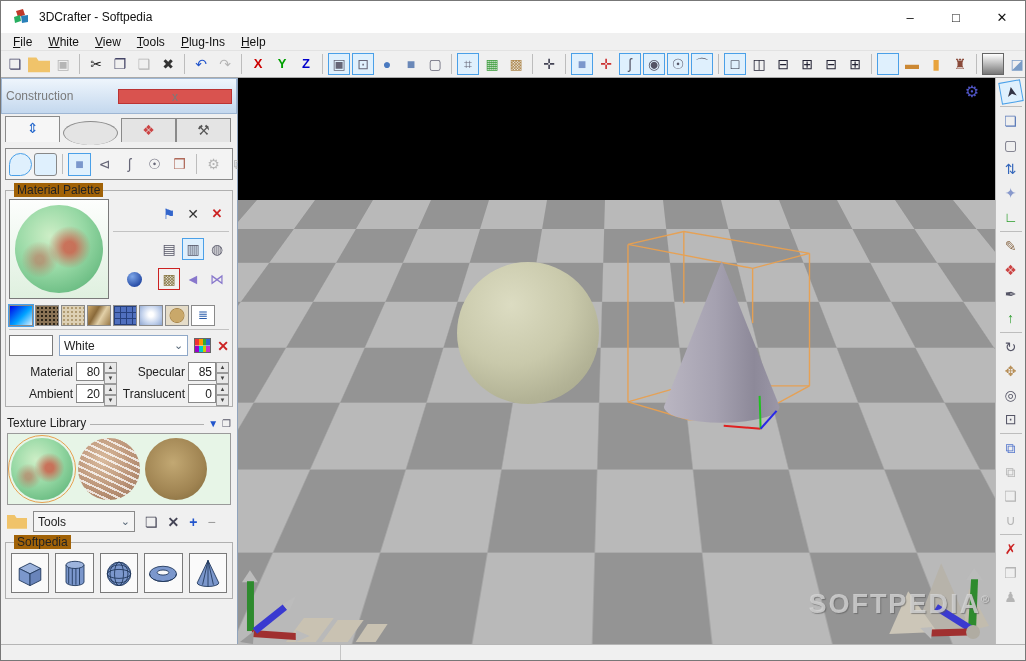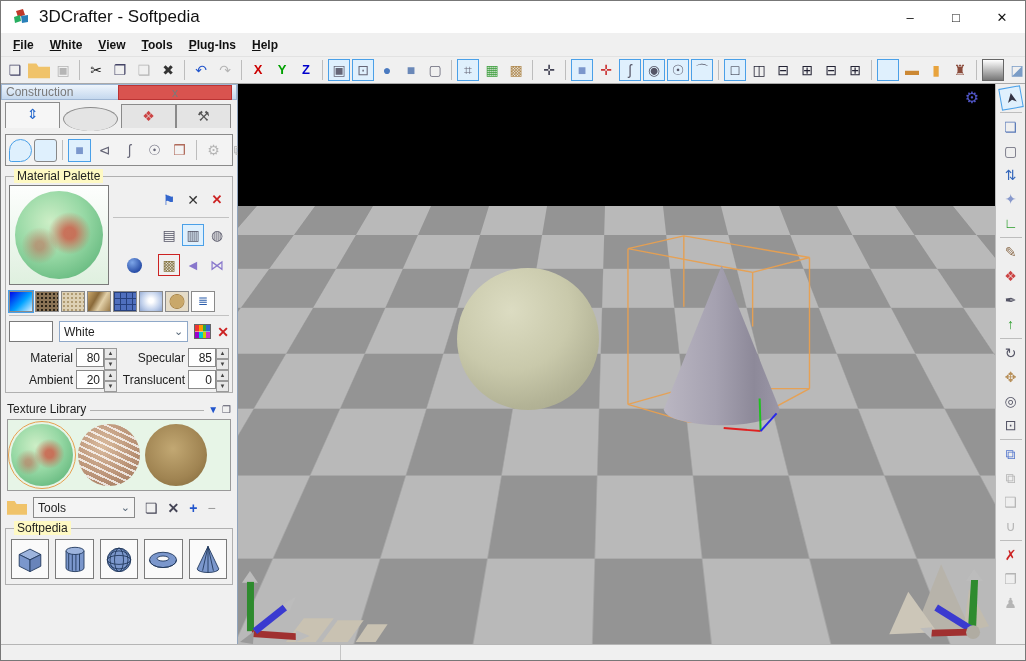--- a/index.html
+++ b/index.html
@@ -3,25 +3,25 @@
 <meta charset="utf-8">
 <style>
   * { margin:0; padding:0; box-sizing:border-box; }
   html,body { width:1026px; height:661px; overflow:hidden; background:#888; }
   body { font-family:"Liberation Sans", sans-serif; font-size:12px; color:#222; }
   #app { position:relative; width:1026px; height:661px; background:#f0f0f0; border:1px solid #777; display:flex; flex-direction:column; }
 
   
   .titlebar { height:32px; background:#fff; display:flex; align-items:center; flex:none; }
   .app-logo { width:20px; height:20px; margin:0 8px 0 10px; flex:none; }
-  .title-text { font-size:17px; color:#111; flex:1; }
+  .title-text { font-size:12px; color:#111; flex:1; }
   .win-btn { width:46px; height:32px; display:flex; align-items:center; justify-content:center; font-size:13px; color:#111; cursor:default; }
 
   
-  .menubar { height:24px; background:#f0f0f0; display:flex; align-items:center; padding-left:4px; flex:none; border-bottom:1px solid #e2e2e2;font-weight:bold; }
+  .menubar { height:18px; background:#f0f0f0; display:flex; align-items:center; padding-left:4px; flex:none; border-bottom:1px solid #e2e2e2; }
   .menu-item { display:inline-block; padding:1px 8px; font-size:12px; color:#111; }
   .menu-item::first-letter { text-decoration:underline; }
 
   
   .toolbar { height:27px; background:#f0f0f0; border-bottom:1px solid #a9a9a9; display:flex; align-items:center; padding:0 2px; flex:none; overflow:hidden; }
   .ticon { width:22px; height:22px; line-height:20px; text-align:center; font-size:14px; color:#445; border:1px solid transparent; flex:none; display:inline-block; margin:0 1px; background:transparent; }
   .ticon.active { border-color:#4aa0e8; background:#dff0fd; }
   .ticon.disabled { color:#b5b5b5 !important; }
   .ticon.bold { font-weight:bold; font-size:13px; }
   .sep { width:1px; height:20px; background:#bdbdbd; margin:0 4px; flex:none; display:inline-block; }
@@ -32,31 +32,31 @@
   .cicon-checker { background-image:conic-gradient(#c0c0c0 25%,#fff 0 50%,#c0c0c0 0 75%,#fff 0); background-size:8px 8px; }
   .cicon-rainbow { background:conic-gradient(#f33,#fc0,#3c3,#0cc,#33f,#c3f,#f33); border-radius:3px; border:1px solid #888 !important; }
   .cicon-rainbow-ball { background:conic-gradient(#f55,#fc0,#5d5,#0cc,#55f,#d5d,#f55); border-radius:50%; width:16px; height:16px; margin:3px; }
   .cicon-palette { border-radius:50% 50% 50% 10%; background:radial-gradient(circle at 30% 30%,#d33 2px,rgba(0,0,0,0) 3px),radial-gradient(circle at 68% 32%,#36c 2px,rgba(0,0,0,0) 3px),radial-gradient(circle at 50% 68%,#3a3 2px,rgba(0,0,0,0) 3px),radial-gradient(circle,#dca566 62%,#a8763c 66%); }
 
   
   .mainrow { flex:1; display:flex; min-height:0; }
 
   
   .cpanel { width:237px; flex:none; background:#f0f0f0; border-right:1px solid #90a4bd; display:flex; flex-direction:column; }
-  .ptitle { height:16px; background:linear-gradient(180deg,#eef5fc,#c4d8ee); border:1px solid #9eb6d3; display:flex; align-items:center; padding:0 4px; flex:none; }
+  .ptitle { height:36px; background:linear-gradient(180deg,#eef5fc,#c4d8ee); border:1px solid #9eb6d3; display:flex; align-items:center; padding:0 4px; flex:none; }
   .ptitle span { flex:1; color:#7a7a7a; font-size:12px; }
   .pclose { width:17px; height:15px; background:#d9534f; color:#fff; font-size:10px; line-height:14px; text-align:center; border:1px solid #b33; }
   .ctabs { display:flex; padding:4px 4px 0 4px; flex:none; }
   .ctab { width:55px; height:24px; border:1px solid #8a8a8a; border-bottom:none; background:#e4e4e4; text-align:center; line-height:22px; font-size:14px; }
   .ctab.active { background:#f6f6f6; height:26px; margin-top:-2px; }
   .toolrow { height:32px; border:1px solid #8a8a8a; margin:0 4px; display:flex; align-items:center; padding:0 2px; background:#f3f3f3; flex:none; }
   .toolrow .ticon { width:23px; height:23px; line-height:21px; }
 
   .groupbox { border:1px solid #b0b0b0; margin:10px 4px 0 4px; position:relative; padding:8px 3px 3px 3px; }
-  .groupbox > .glabel { position:absolute; top:-8px; left:8px; background:#fef9c3; padding:0 3px; font-size:12px; color:#222; }
+  .groupbox > .glabel { position:absolute; top:-8px; left:8px; background:#a16207; padding:0 3px; font-size:12px; color:#222; }
 
   .mp-top { display:flex; }
   .mp-preview { width:100px; height:100px; border:1px solid #7a7a7a; background:linear-gradient(180deg,#fdfefd,#dff0df); display:flex; align-items:center; justify-content:center; flex:none; }
   .bigsphere { width:88px; height:88px; border-radius:50%;
     background:radial-gradient(circle at 62% 48%,rgba(205,95,75,.85) 8%,rgba(205,95,75,0) 30%),radial-gradient(circle at 28% 62%,rgba(190,100,80,.55) 5%,rgba(190,100,80,0) 22%),radial-gradient(circle at 40% 35%,#cdeec6,#96d8a4 45%,#6fbf86 75%,#57a671); }
   .mp-right { flex:1; display:flex; flex-direction:column; padding-left:4px; }
   .mp-icons { display:flex; justify-content:flex-end; align-items:center; height:30px; }
   .mp-div { border-top:1px solid #c2c2c2; margin:2px 0; }
   .ticon.redbox { border-color:#cc2222; }
   .uvball { width:15px; height:15px; border-radius:50%; background:radial-gradient(circle at 35% 30%,#7da6e8,#2a4fa8 70%); margin-right:auto; margin-left:14px; }
@@ -458,20 +458,21 @@
           <polygon points="733,512 727,556 753,550" fill="#c2bcae"></polygon>
           <polygon points="738,492 730,504 747,504" fill="#bcbcbc"></polygon>
           <polygon points="735,503 742,503 740,553 732,552" fill="#2e8b2e"></polygon>
           <line x1="700" y1="531" x2="735" y2="553" stroke="#3a3ad0" stroke-width="7"></line>
           <line x1="694" y1="557" x2="732" y2="556" stroke="#a03030" stroke-width="7"></line>
           <polygon points="684,552 696,551 695,563" fill="#bcbcbc"></polygon>
           <circle cx="737" cy="556" r="7" fill="#b0aca2"></circle>
         </g>
       </svg>
       <span class="vp-gear">⚙</span>
+      <span class="watermark"><span>SOFTPEDIA</span><sup>®</sup></span>
     </div>
 
     <div class="rtoolbar">
         <span class="ticon active" title="select-cursor" style="color: rgb(51, 51, 68); transform: rotate(-100deg);">➤</span>
         <i class="sep"></i>
         <span class="ticon" title="select-handles" style="color: rgb(90, 122, 184);">❏</span>
         <span class="ticon" title="select-marquee" style="color: rgb(102, 102, 119);">▢</span>
         <span class="ticon" title="move-vertical" style="color: rgb(51, 102, 187);">⇅</span>
         <span class="ticon" title="magic-wand" style="color: rgb(136, 153, 204);">✦</span>
         <span class="ticon" title="axes-corner" style="color: rgb(42, 157, 42);">∟</span>

